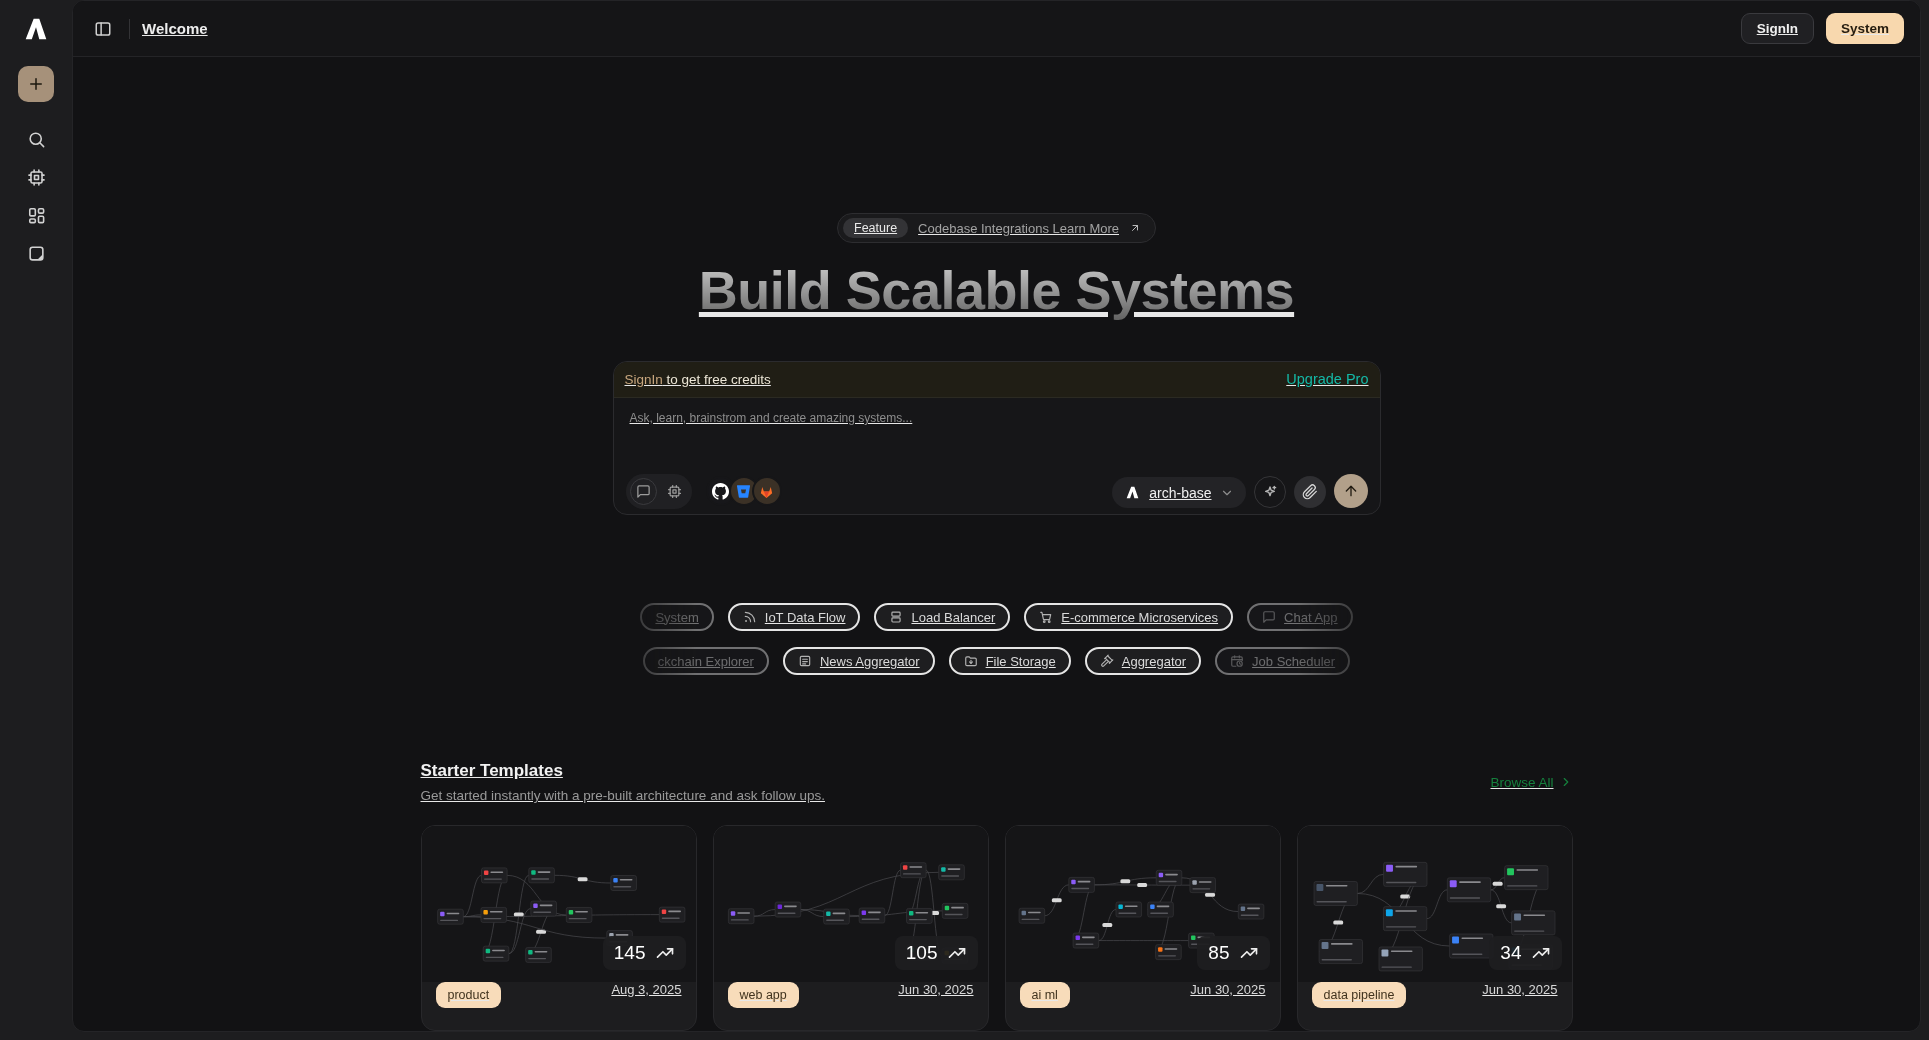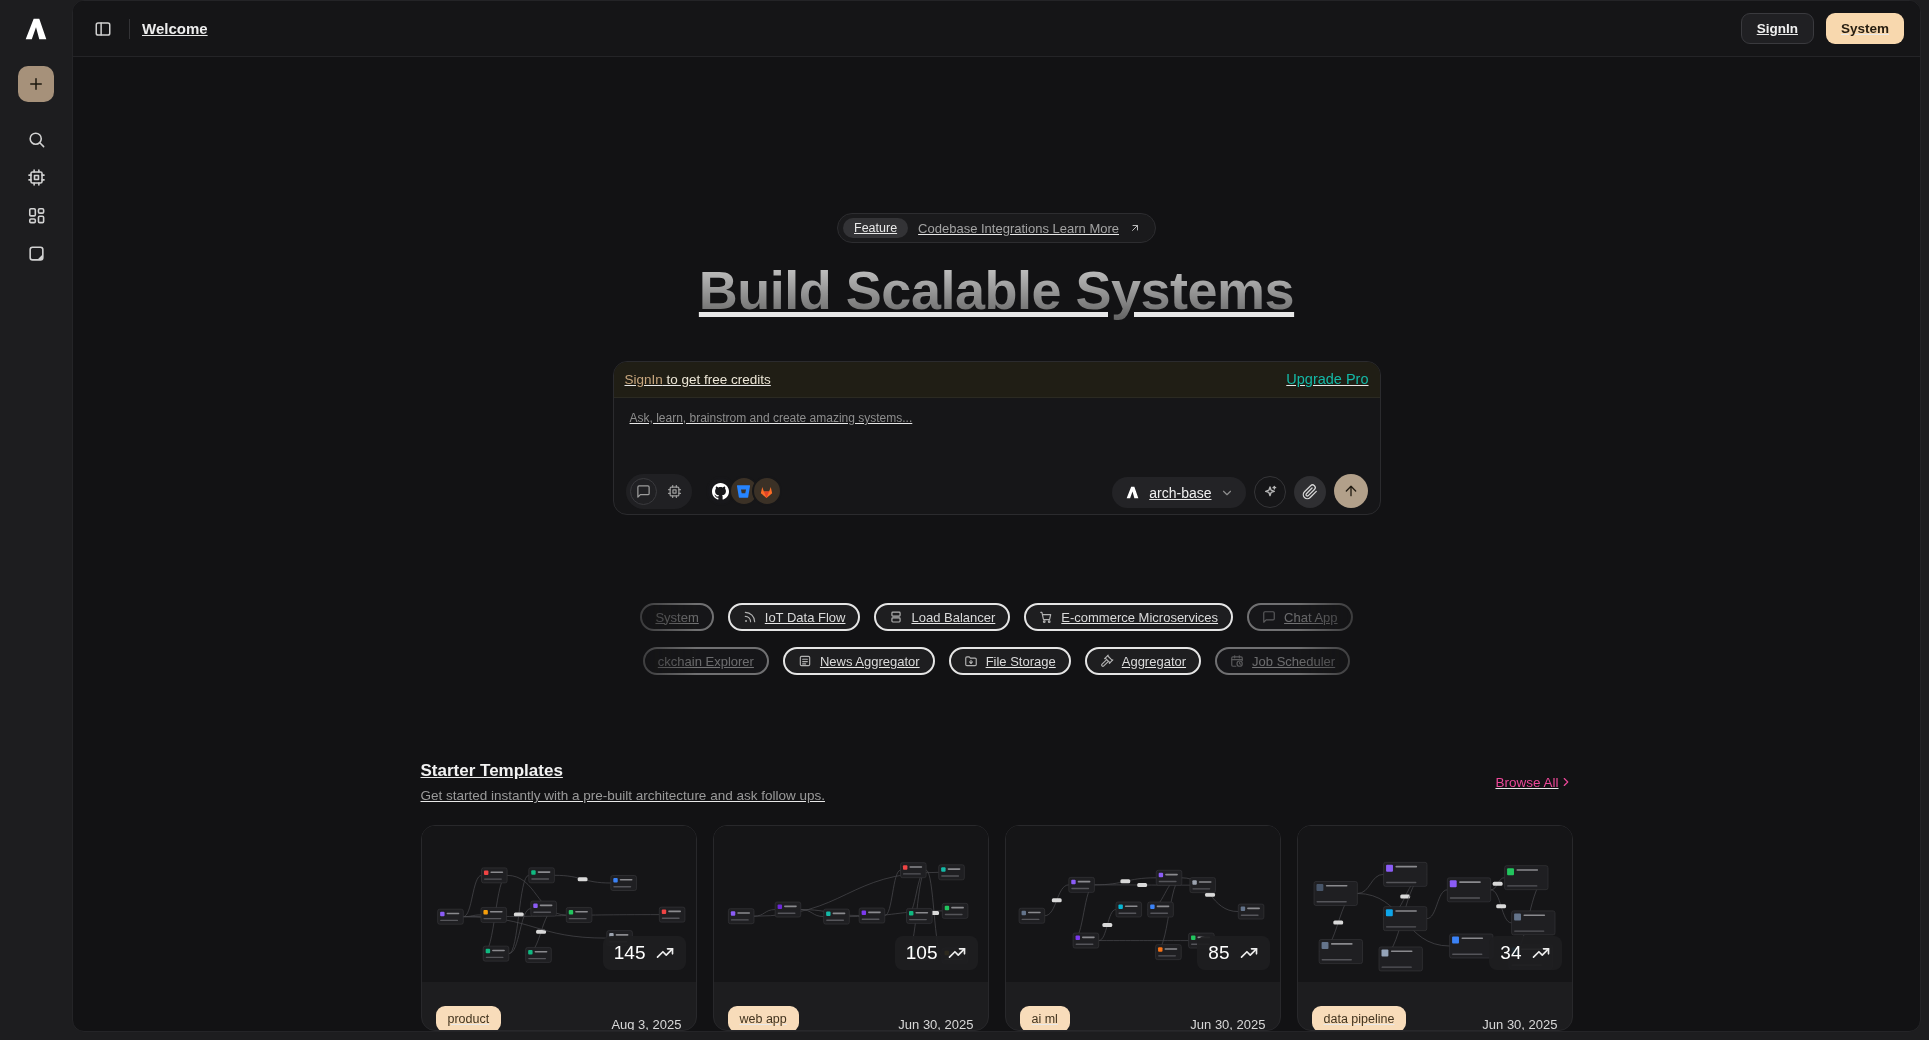--- a/index.html
+++ b/index.html
@@ -128,34 +128,34 @@
     color:#dadada; font-size:13px; cursor:pointer; flex:none;
   }
   .chip svg { width:14px; height:14px; color:#b2b2b2; }
   .chip.edge { opacity:0.45; }
 
   
   .templates { width:1152px; margin-top:86px; }
   .sec-head { display:flex; align-items:center; justify-content:space-between; }
   .sec-title { font-size:17px; font-weight:700; color:#f2f2f2; margin-bottom:7px; }
   .sec-sub { font-size:13.5px; color:#9a9a9a; }
-  .browse-all { display:flex; align-items:center; color:#ec4899; font-size:13.5px; cursor:pointer; }
+  .browse-all { display:flex; align-items:center; gap:5px; color:#15803d; font-size:13.5px; cursor:pointer; }
   .browse-all svg { width:14px; height:14px; }
 
   .cards { margin-top:22px; display:grid; grid-template-columns:repeat(4,1fr); gap:16px; }
   .card { background:#1d1d1f; border:1px solid #28282b; border-radius:14px; overflow:hidden; height:206px; cursor:pointer; }
   .thumb { position:relative; height:156px; background:#151517; }
   .thumb svg.diagram { width:100%; height:100%; display:block; }
   .count-badge {
     position:absolute; right:10px; bottom:12px; display:flex; align-items:center; gap:9px;
     background:rgba(30,30,32,0.93); border-radius:8px; padding:6px 11px;
     color:#fff; font-size:19px; font-weight:500;
   }
   .count-badge svg { width:20px; height:20px; color:#ececec; }
-  .card-footer { height:50px; display:flex; align-items:flex-end; justify-content:space-between; padding:0 14px; }
+  .card-footer { height:50px; display:flex; align-items:flex-start; justify-content:space-between; padding:0 14px; }
   .tag-pill { background:#f8dcba; color:#41331e; font-size:12.5px; padding:6px 12px; border-radius:9px; }
   .card-date { color:#d8d8d8; font-size:13px; }
 </style>
 </head>
 <body>
 
 <div class="app">
 
   <aside class="sidebar">
     <div class="logo">

